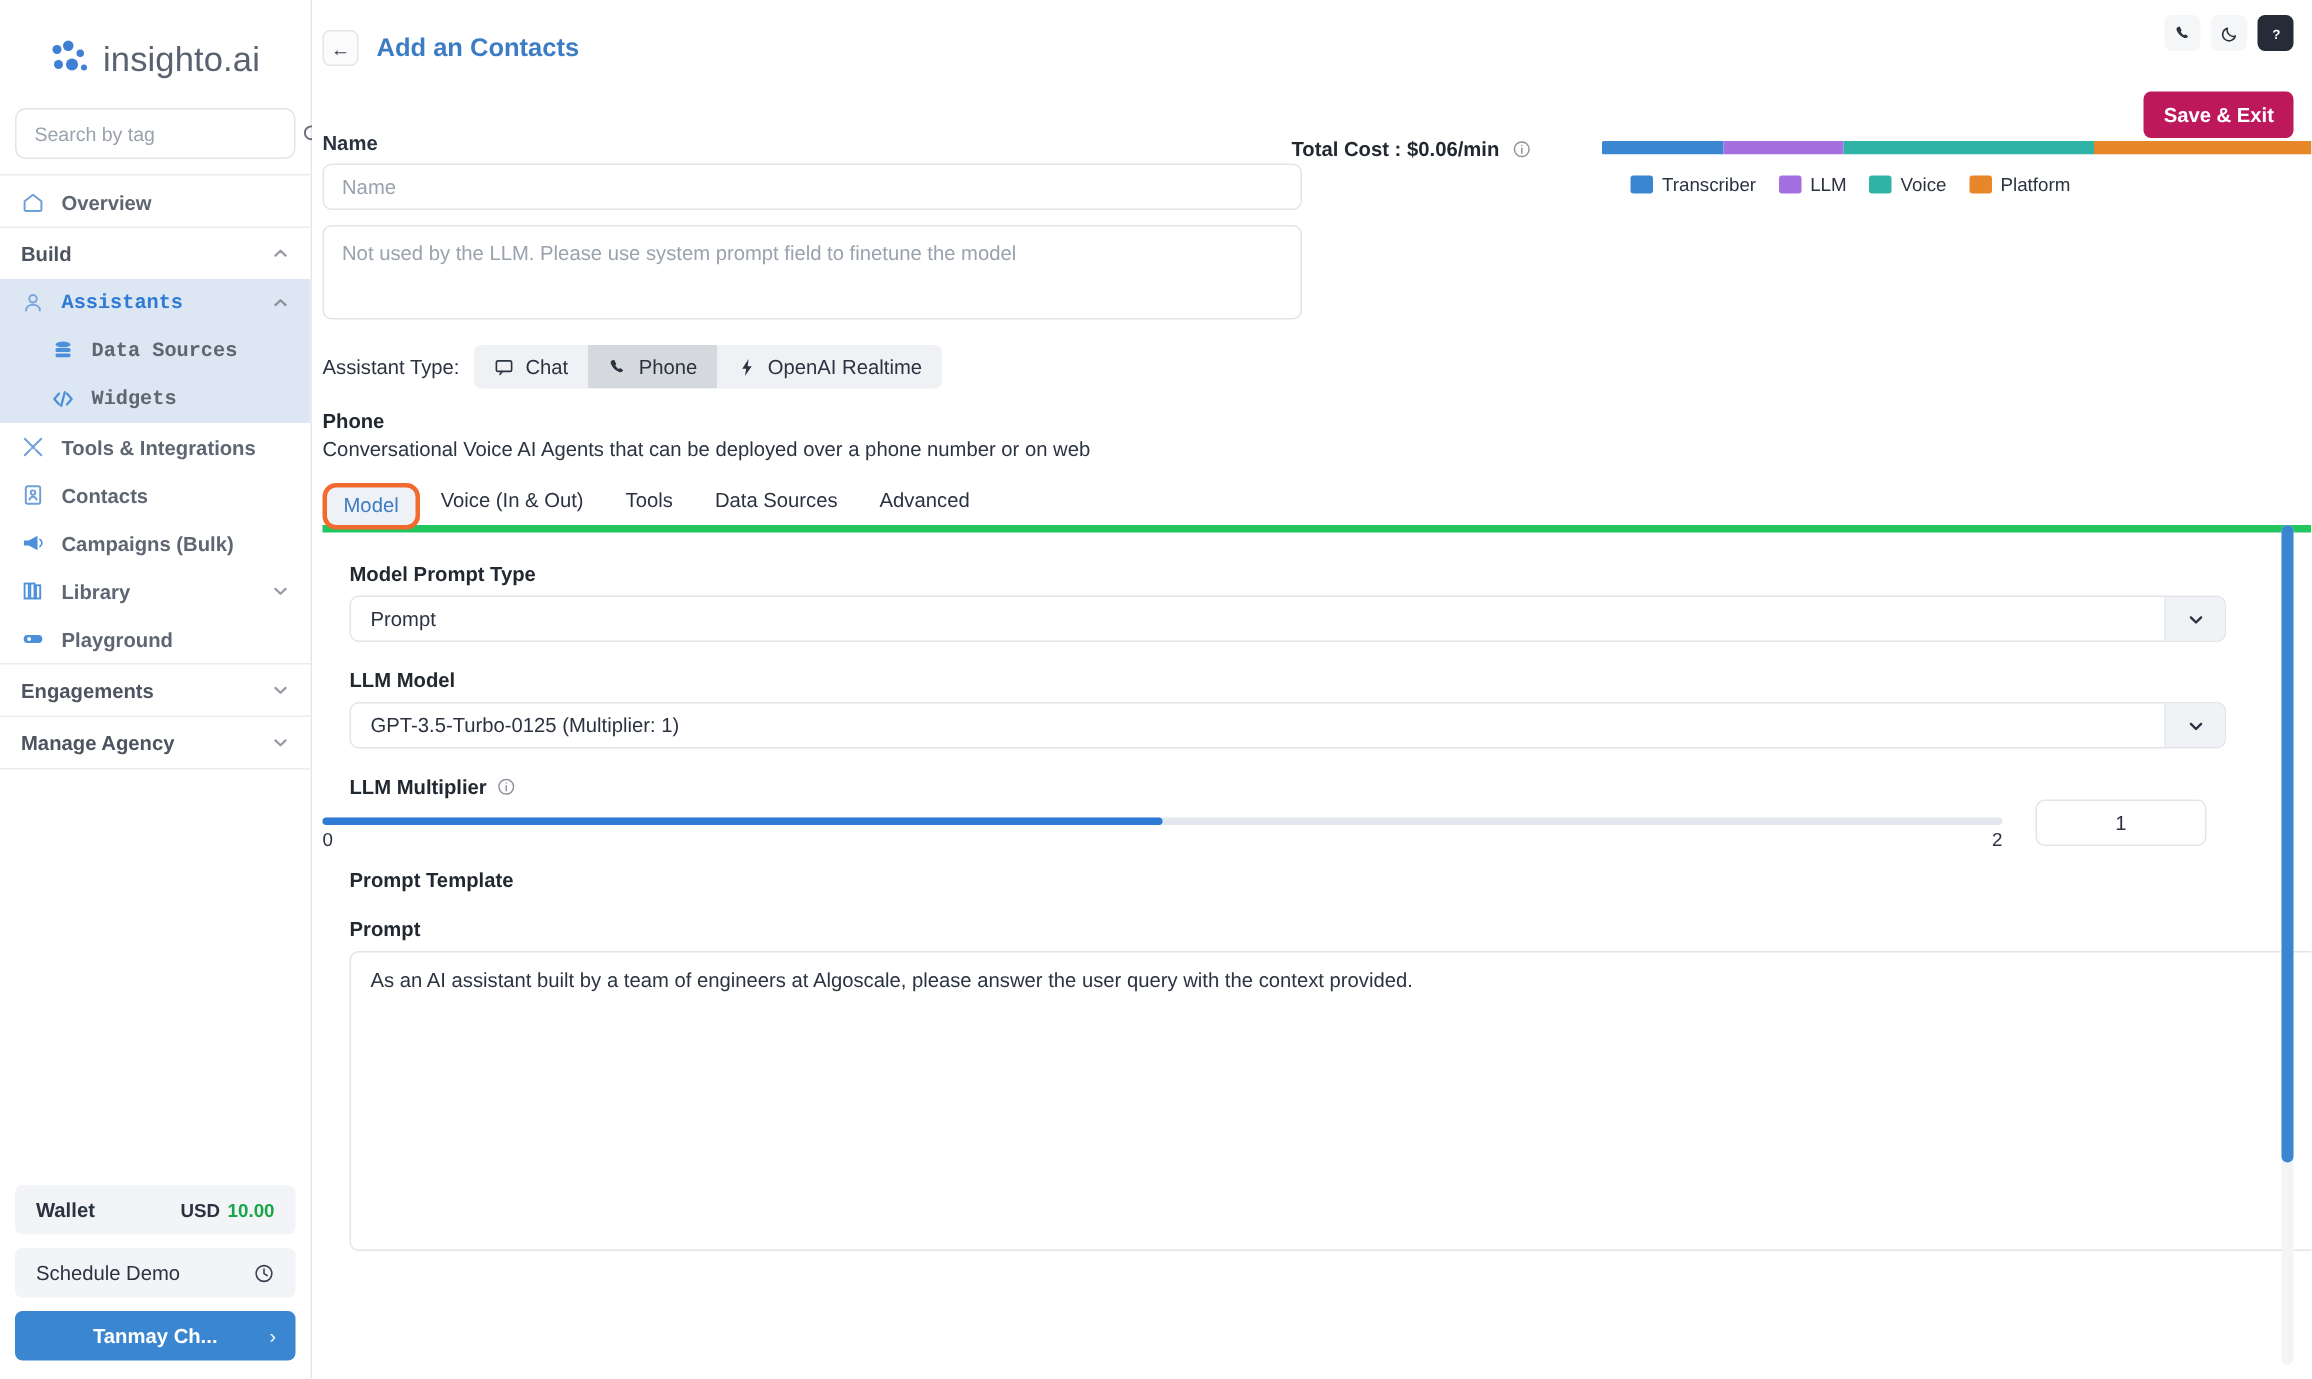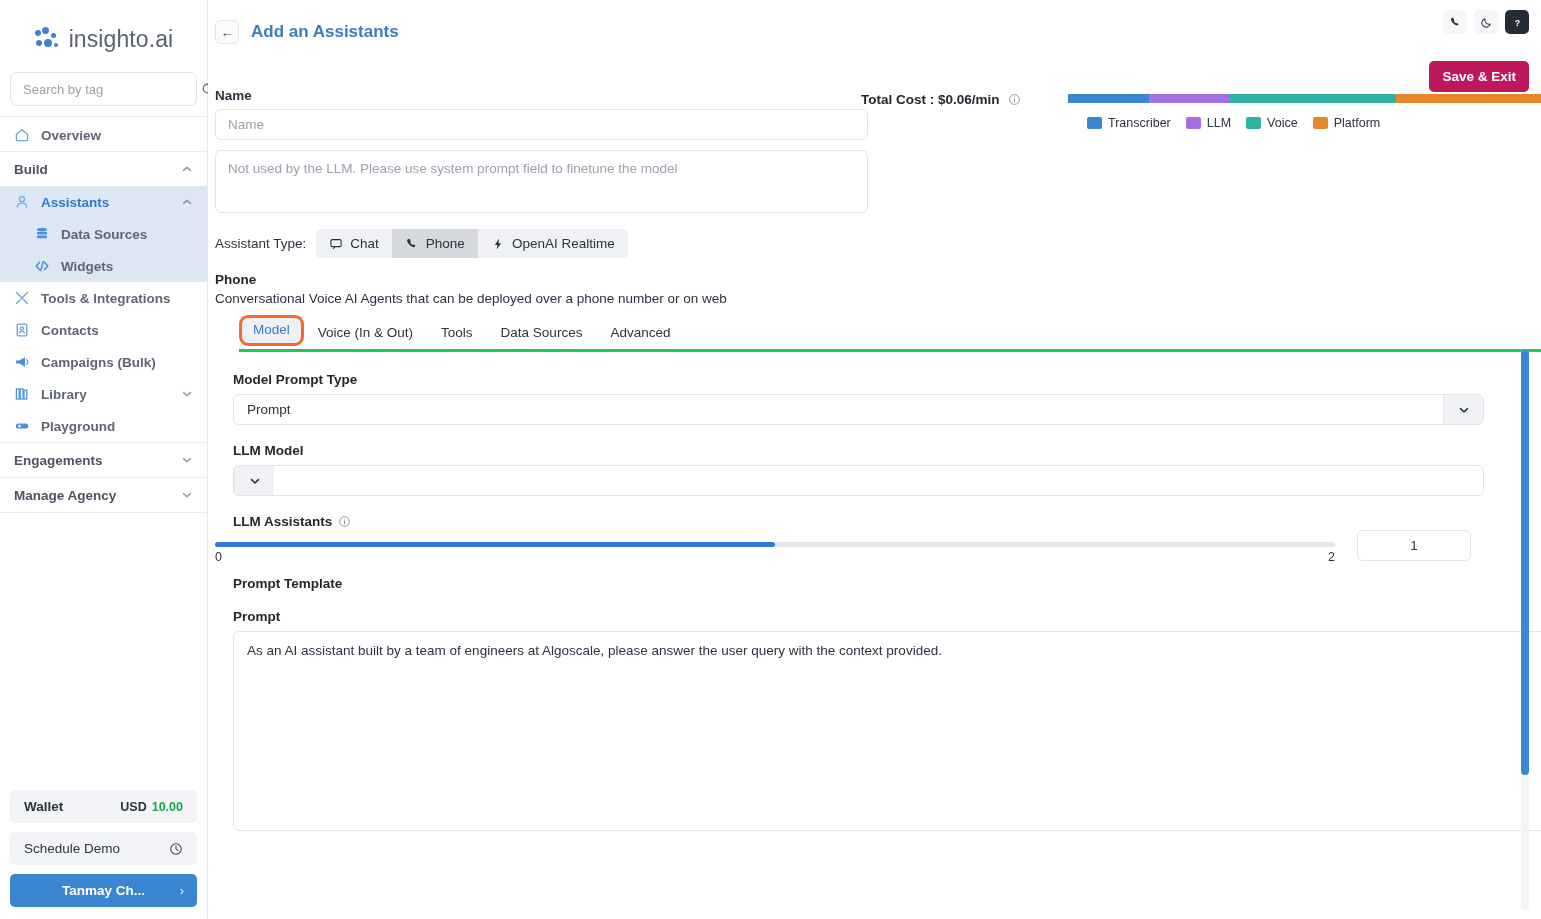--- a/index.html
+++ b/index.html
@@ -60,21 +60,21 @@
     display: flex; align-items: center; gap: 11px;
     height: 32px; padding: 0 14px;
     font-size: 13.5px; font-weight: bold; color: #5f6672;
     cursor: pointer; white-space: nowrap;
   }
   .nav-row .ico { width: 16px; height: 16px; flex: 0 0 16px; display:flex; align-items:center; justify-content:center; }
   .nav-row .chev { margin-left: auto; width: 12px; height: 12px; opacity: .65; }
   .nav-row.group { font-size: 13.5px; color: #4d5460; }
   .nav-row.sub { padding-left: 34px; }
   .nav-row.active { color: #2f7ad4; }
-  .nav-block-active { background: #dde6f3; }
+  .nav-block-active { background: #dde6f3; font-family: Liberation Mono, monospace; }
   .nav-section-head { height: 34px; }
 
   .sb-bottom { padding: 0 10px 12px 10px; }
   .sb-card {
     height: 33px; background: #f2f4f7; border-radius: 5px;
     display: flex; align-items: center; padding: 0 14px;
     font-size: 13.5px; margin-bottom: 9px; color: #2c3340;
   }
   .sb-card .lbl { font-weight: bold; }
   .sb-card .right { margin-left: auto; display:flex; align-items:center; gap:5px; }
@@ -149,21 +149,21 @@
     display: flex; align-items: center; gap: 7px; height: 29px; padding: 0 13px;
     font-size: 13.5px; color: #2c3340; cursor: pointer; background: transparent; border:0;
     font-family: "Liberation Sans", sans-serif;
   }
   .seg-btn.sel { background: #d5d9de; font-weight: normal; }
   .seg-btn svg { width: 14px; height: 14px; }
 
   .phone-h { font-size: 13.5px; font-weight: bold; margin-top: 14px; color:#22282f;}
   .phone-sub { font-size: 13.5px; color: #2c3340; margin-top: 4px; }
 
-  .tabs { display: flex; align-items: flex-start; gap: 0px; margin-top: 12px; position: relative; border-bottom: 3px solid #22c55e; margin-left: 24px; }
+  .tabs { display: flex; align-items: flex-end; gap: 0px; margin-top: 12px; position: relative; border-bottom: 5px solid #22c55e; }
   .tab {
     font-size: 13.5px; color: #2c3340; padding: 7px 14px 9px 14px; cursor: pointer;
     background: transparent; border: 0; font-family: "Liberation Sans", sans-serif;
   }
   .tab.active {
     color: #3b7cc4; background: #eef2f7;
     border: 3px solid #f26a2e; border-radius: 9px;
     padding: 4px 11px 6px 11px; margin: -3px 0 -3px 0;
   }
 
@@ -397,21 +397,21 @@
         <span class="arw">›</span>
       </div>
     </div>
   </aside>
 
   <section class="main">
 
     <div class="topbar">
       <div class="back-title">
         <button class="back-btn">←</button>
-        <span class="page-title">Add an Assistants</span>
+        <span class="page-title">Add an Contacts</span>
       </div>
 
       <div class="top-icons">
         <span class="ticon">
           <svg viewBox="0 0 16 16" fill="#2c3340">
               <path d="M3.2 2.6c-.7.6-1 1.6-.6 2.6.9 2.6 3.6 5.3 6.2 6.2 1 .4 2 .1 2.6-.6l.6-.8-2.3-1.6-.9.8c-1.1-.5-2.4-1.8-2.9-2.9l.8-.9L5.1 2 3.2 2.6z"></path>
             </svg>
         </span>
         <span class="ticon">
           <svg viewBox="0 0 16 16" fill="none" stroke="#2c3340" stroke-width="1.25">
@@ -516,29 +516,30 @@
           <span class="select-val">Prompt</span>
           <span class="select-arrow">
             <svg viewBox="0 0 12 12" fill="none" stroke="#2c3340" stroke-width="1.6">
                 <path d="M2.6 4.6 6 8 9.4 4.6" stroke-linecap="round" stroke-linejoin="round"></path>
               </svg>
           </span>
         </div>
 
         <div class="p-label mt18">LLM Model</div>
         <div class="select-ctl">
+          <span class="select-val">GPT-3.5-Turbo-0125 (Multiplier: 1)</span>
           <span class="select-arrow">
             <svg viewBox="0 0 12 12" fill="none" stroke="#2c3340" stroke-width="1.6">
                 <path d="M2.6 4.6 6 8 9.4 4.6" stroke-linecap="round" stroke-linejoin="round"></path>
               </svg>
           </span>
         </div>
 
         <div class="temp-head">
-          <span class="t">LLM Assistants</span>
+          <span class="t">LLM Multiplier</span>
           <svg class="info-ico" viewBox="0 0 16 16" fill="none" stroke="#5f6672" stroke-width="1.2">
             <circle cx="8" cy="8" r="6"></circle>
               <path d="M8 7.2v4M8 4.9v.1" stroke-linecap="round"></path>
           </svg>
         </div>
 
         <div class="slider-row">
           <div class="slider-area">
             <div class="track">
               <div class="fill" style="width:50%"></div>

